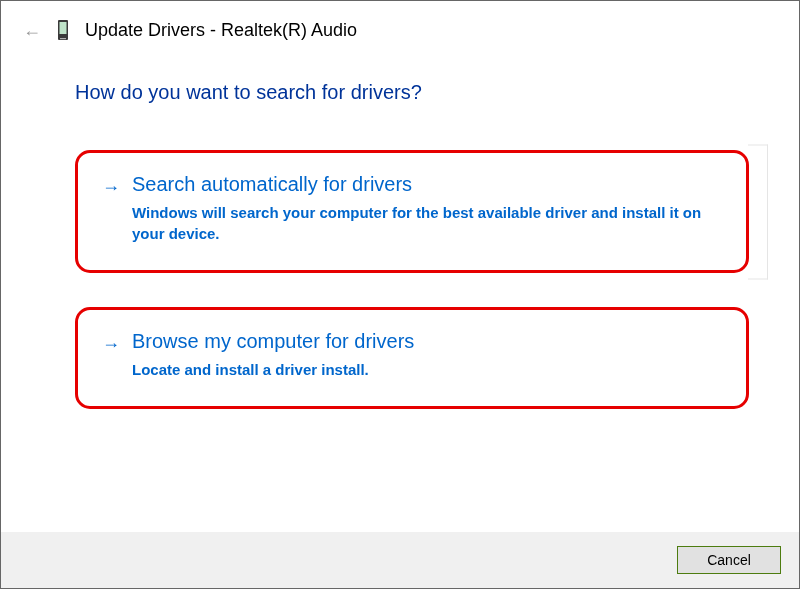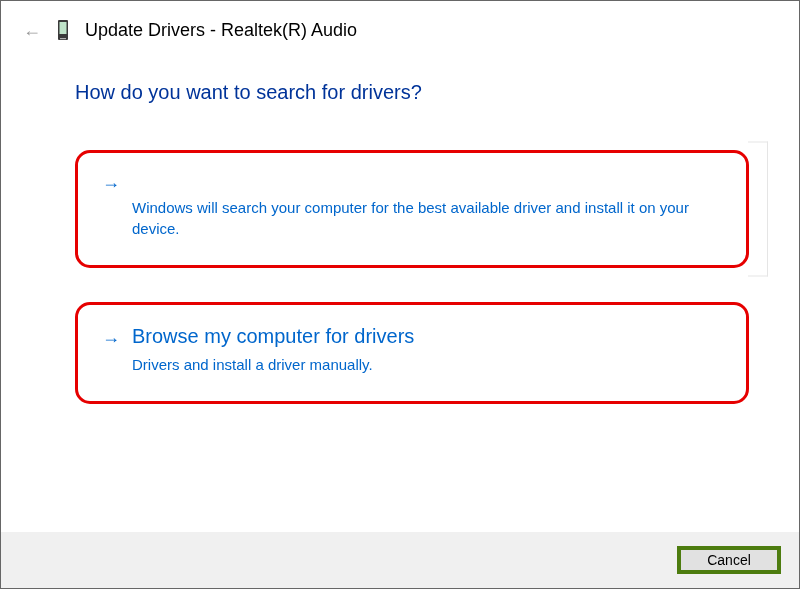--- a/index.html
+++ b/index.html
@@ -88,39 +88,39 @@
     .option-title {
       color: #0066cc;
       font-size: 20px;
       font-weight: 400;
     }
     .option-desc {
       color: #0066cc;
       font-size: 15px;
       margin-left: 30px;
       line-height: 1.4;
-      font-weight: 400;
+      font-weight: 700;
     }
     .footer {
       position: absolute;
       bottom: 0;
       left: 0;
       right: 0;
       height: 56px;
       background: #f0f0f0;
       display: flex;
       justify-content: flex-end;
       align-items: center;
       padding-right: 18px;
     }
     .cancel-btn {
       width: 104px;
       height: 28px;
       background: #e1e1e1;
-      border: 4px solid #4d7c0f;
+      border: 1px solid #4d7c0f;
       font-size: 14px;
       color: #000;
       cursor: pointer;
     }
   </style>
 </head>
 <body>
 
 <div class="header">
   <span class="back-arrow">←</span>
@@ -134,28 +134,29 @@
   <span class="title">Update Drivers - Realtek(R) Audio</span>
 </div>
 
 <div class="content">
   <h1 class="heading">How do you want to search for drivers?</h1>
 
   <div class="option">
     <div class="option-inner-border"></div>
     <div class="option-row">
       <span class="arrow-right">→</span>
+      <span class="option-title">Search automatically for drivers</span>
     </div>
     <div class="option-desc">Windows will search your computer for the best available driver and install it on your device.</div>
   </div>
 
   <div class="option">
     <div class="option-row">
       <span class="arrow-right">→</span>
       <span class="option-title">Browse my computer for drivers</span>
     </div>
-    <div class="option-desc">Drivers and install a driver manually.</div>
+    <div class="option-desc">Locate and install a driver install.</div>
   </div>
 </div>
 
 <div class="footer">
   <button class="cancel-btn">Cancel</button>
 </div>
 
 </body></html>

